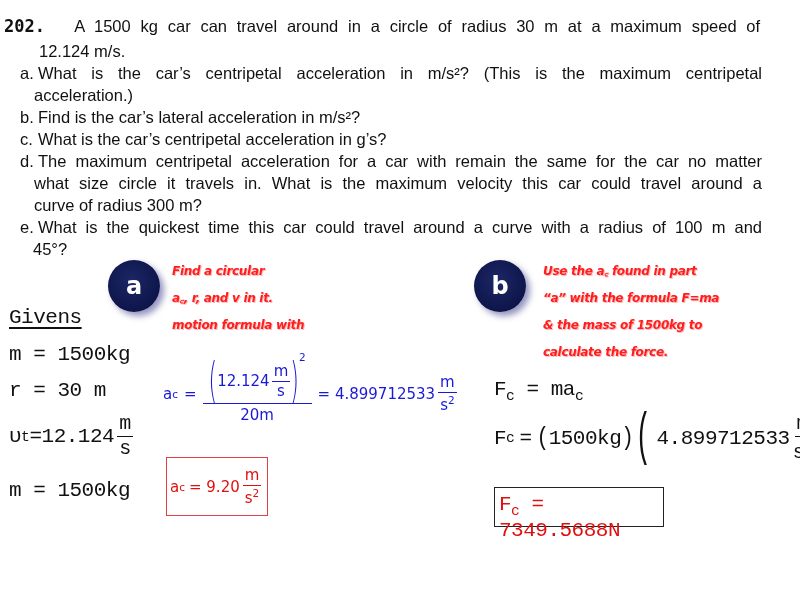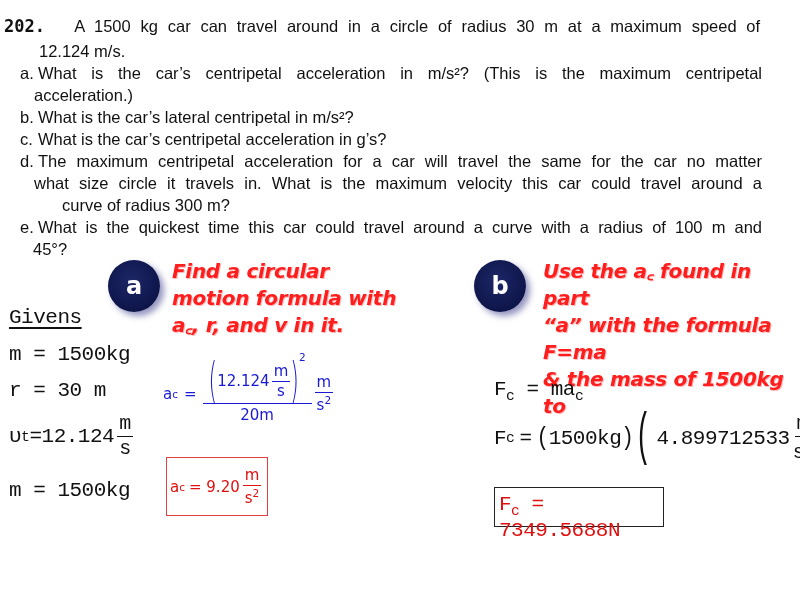--- a/index.html
+++ b/index.html
@@ -13,21 +13,21 @@
   .justify { text-align: justify; text-align-last: justify; }
   .circle {
     width: 52px; height: 52px; border-radius: 50%;
     background: radial-gradient(circle at 45% 40%, #1c2766 0%, #0e154a 70%, #0a0f38 100%);
     box-shadow: 4px 4px 6px rgba(60,60,140,0.55);
     color: #fff; font-family: "DejaVu Sans", sans-serif; font-size: 24px; font-weight: bold;
     display: flex; align-items: center; justify-content: center;
   }
   .hint {
     color: #ff1e1e; font-family: "DejaVu Sans", sans-serif; font-style: italic; font-weight: bold;
-    font-size: 20px; line-height: 27px; letter-spacing: -0.3px;
+    font-size: 12px; line-height: 27px; letter-spacing: -0.3px;
     text-shadow: 1px 1px 0 #ffb8b8;
   }
   .math { font-family: "DejaVu Sans", sans-serif; }
   .given { font-size: 21px; letter-spacing: -0.5px; font-family: Liberation Mono, monospace; }
   .frac { display: inline-flex; flex-direction: column; align-items: center; vertical-align: middle; line-height: 1; }
   .frac .num-part { border-bottom: 1.5px solid currentColor; padding: 0 2px 2px; }
   .frac .den-part { padding-top: 2px; }
   .blue { color: #1a1ad6; }
   .red { color: #e01010; }
   sub { font-size: 0.7em; vertical-align: -0.35em; }
@@ -45,51 +45,52 @@
     <span style="display:inline-block; width:20px;"></span>
     <span class="justify" style="display:inline-block; width:686px;">A 1500 kg car can travel around in a circle of radius 30 m at a maximum speed of</span>
   </div>
   <div class="abs problem-line" style="left:39px; top:40px;">12.124 m/s.</div>
 
   <div class="abs problem-line" style="left:20px; top:62px;">a.</div>
   <div class="abs problem-line justify" style="left:38px; top:62px; width:724px;">What is the car’s centripetal acceleration in m/s²? (This is the maximum centripetal</div>
   <div class="abs problem-line" style="left:34px; top:84px;">acceleration.)</div>
 
   <div class="abs problem-line" style="left:20px; top:106px;">b.</div>
-  <div class="abs problem-line" style="left:38px; top:106px;">What is the car’s lateral centripetal in m/s²?</div>
+  <div class="abs problem-line" style="left:38px; top:106px;">Find is the car’s lateral acceleration in m/s²?</div>
 
   <div class="abs problem-line" style="left:20px; top:128px;">c.</div>
   <div class="abs problem-line" style="left:38px; top:128px;">What is the car’s centripetal acceleration in g’s?</div>
 
   <div class="abs problem-line" style="left:20px; top:150px;">d.</div>
-  <div class="abs problem-line justify" style="left:38px; top:150px; width:724px;">The maximum centripetal acceleration for a car will travel the same for the car no matter</div>
+  <div class="abs problem-line justify" style="left:38px; top:150px; width:724px;">The maximum centripetal acceleration for a car with remain the same for the car no matter</div>
   <div class="abs problem-line justify" style="left:34px; top:172px; width:728px;">what size circle it travels in. What is the maximum velocity this car could travel around a</div>
-  <div class="abs problem-line" style="left:34px; top:194px;margin-left:28px;">curve of radius 300 m?</div>
+  <div class="abs problem-line" style="left:34px; top:194px;">curve of radius 300 m?</div>
 
   <div class="abs problem-line" style="left:20px; top:216px;">e.</div>
   <div class="abs problem-line justify" style="left:38px; top:216px; width:724px;">What is the quickest time this car could travel around a curve with a radius of 100 m and</div>
   <div class="abs problem-line" style="left:33px; top:238px;">45°?</div>
 </div>
 
 <div class="abs circle" style="left:108px; top:260px;">
   <span>a</span>
 </div>
 <div class="abs hint" style="left:172px; top:258px;">
   <div>Find a circular</div>
+  <div>a꜀, r, and v in it.</div>
   <div>motion formula with</div>
-  <div>a꜀, r, and v in it.</div>
 </div>
 
 <div class="abs circle" style="left:474px; top:260px;">
   <span>b</span>
 </div>
 <div class="abs hint" style="left:543px; top:258px;">
   <div>Use the a꜀ found in part</div>
   <div>“a” with the formula F=ma</div>
   <div>&amp; the mass of 1500kg to</div>
+  <div>calculate the force.</div>
 </div>
 
 <div>
   <div class="abs math given" style="left:9px; top:306px; text-decoration: underline; text-underline-offset:4px;">Givens</div>
   <div class="abs math given" style="left:9px; top:343px;">m = 1500kg</div>
   <div class="abs math given" style="left:9px; top:379px;">r = 30  m</div>
   <div class="abs math given" style="left:9px; top:414px; display:flex; align-items:center;">
     <span>υ</span>
       <sub>t</sub>
       <span>=12.124</span>
@@ -111,20 +112,21 @@
       <span>12.124</span>
       <span class="frac" style="margin-left:2px;">
         <span class="num-part">m</span>
         <span class="den-part">s</span>
       </span>
       <span class="paren" style="font-size:22px;">)</span>
       <sup style="align-self:flex-start; margin-top:-12px;">2</sup>
     </span>
     <span class="den-part" style="padding-top:4px;">20m</span>
   </span>
+  <span style="margin-left:6px;">= 4.899712533</span>
   <span class="frac" style="margin-left:3px;">
     <span class="num-part">m</span>
     <span class="den-part"><span>s</span><sup>2</sup></span>
   </span>
 </div>
 
 <div class="abs math red box-red" style="left:166px; top:457px; width:102px; height:59px; font-size:15px; display:flex; align-items:center; padding-left:3px; box-sizing:border-box;">
   <span>a</span>
     <sub>c</sub>
   <span style="margin-left:4px;">= 9.20</span>

